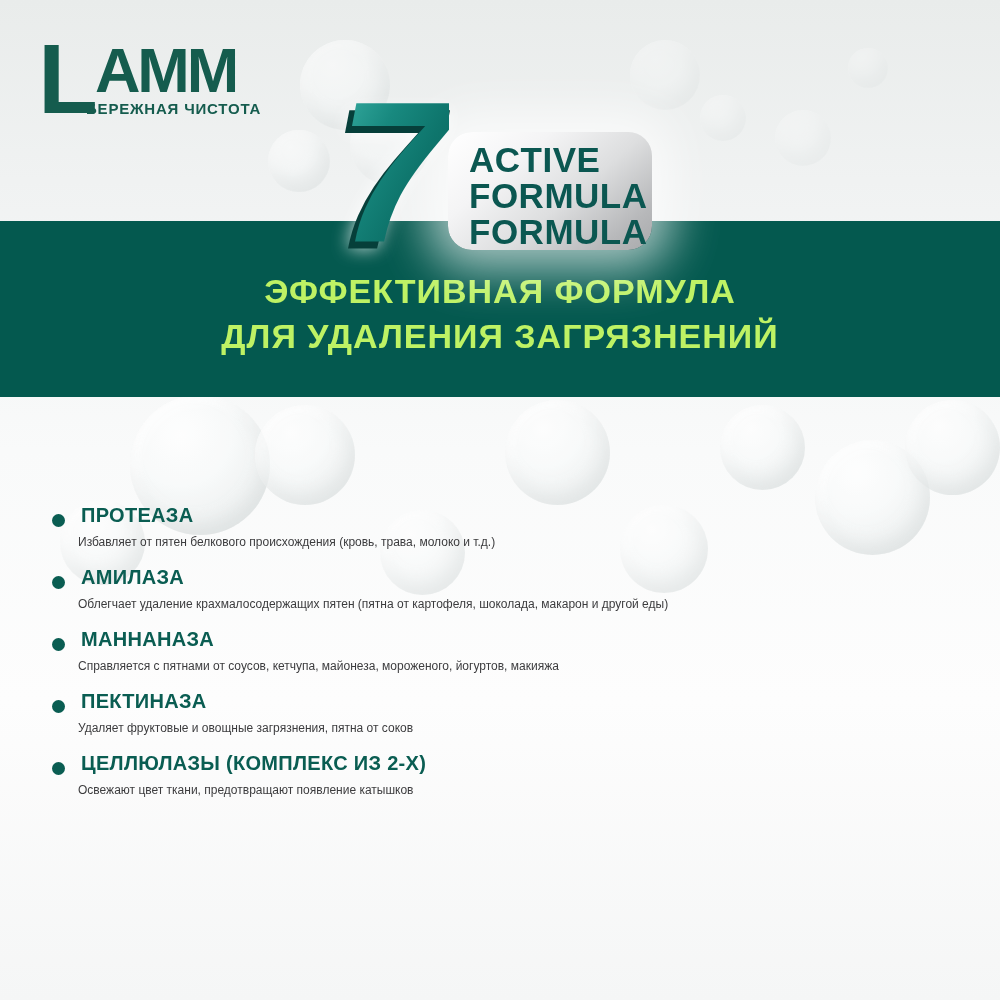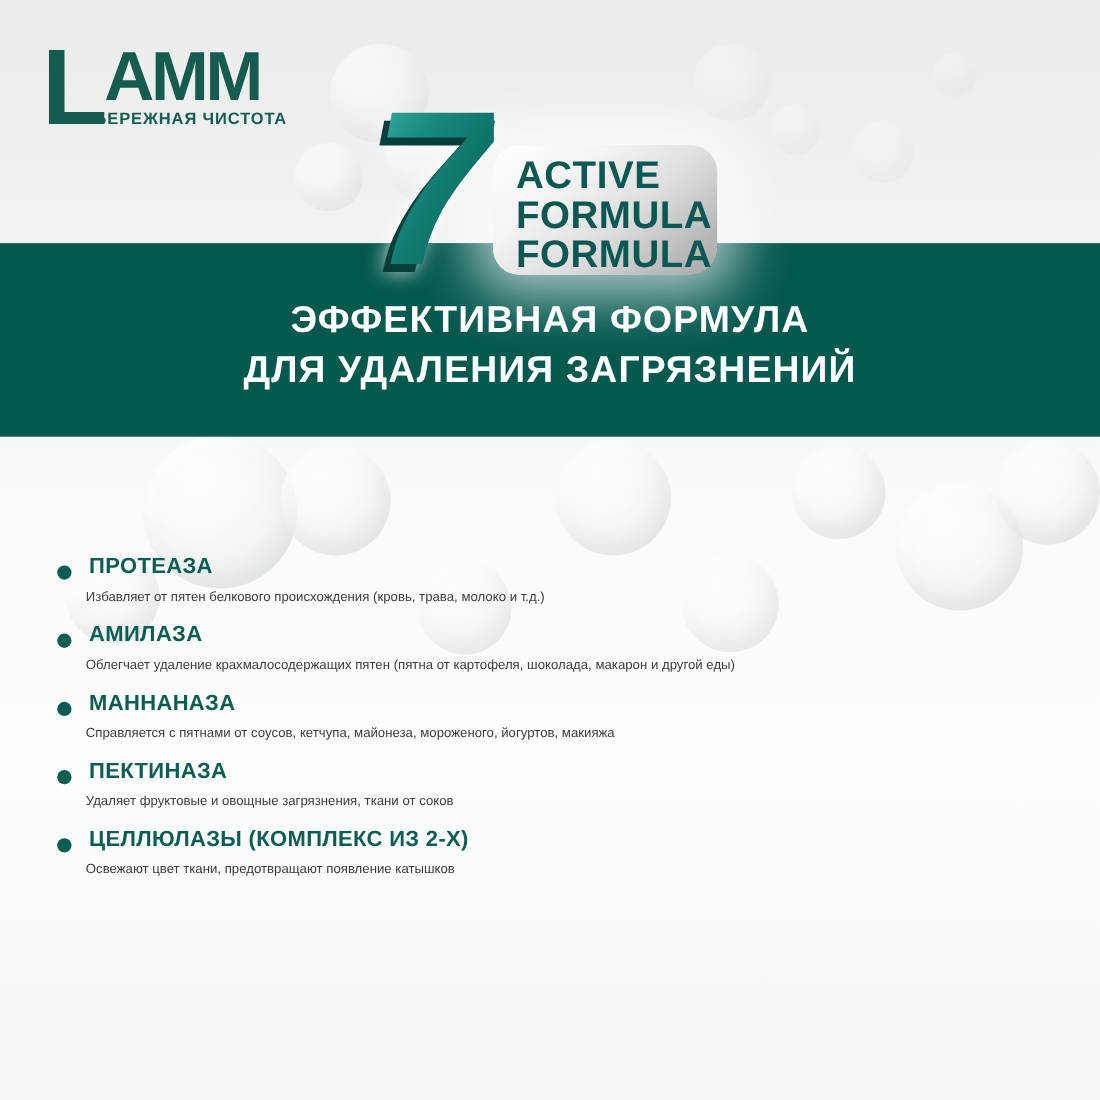--- a/index.html
+++ b/index.html
@@ -14,21 +14,21 @@
   .mol{
     position:absolute;border-radius:50%;
     background:radial-gradient(circle at 36% 28%,#ffffff 0%,#f8fafa 38%,#eff2f2 62%,#e3e7e7 86%,#dfe3e3 100%);
     box-shadow:inset -6px -10px 16px rgba(208,214,214,.55), inset 6px 8px 12px #ffffff;
     z-index:0;
   }
 
   
   .banner{
     position:absolute;left:0;top:221px;width:1000px;height:176px;
-    background:#04594f;z-index:1;text-align:center;color:#ffffff;
+    background:#04594f;z-index:1;text-align:center;color:#bef264;
   }
   .banner-text{
     padding-top:48px;font-weight:bold;font-size:34px;line-height:45px;letter-spacing:1px;
   }
 
   
   .logo{position:absolute;left:38px;top:40px;z-index:4;color:#155c4e;}
   .logo-row{display:flex;align-items:flex-start;}
   .logo-l{font-weight:bold;font-size:98px;line-height:.8;letter-spacing:-3px;}
   .logo-amm{font-weight:bold;font-size:63px;line-height:.78;letter-spacing:-3px;margin-top:6px;}
@@ -139,21 +139,21 @@
         <span class="enzyme-name">МАННАНАЗА</span>
       </div>
       <div class="enzyme-desc">Справляется с пятнами от соусов, кетчупа, майонеза, мороженого, йогуртов, макияжа</div>
     </div>
 
     <div class="enzyme-item">
       <div class="enzyme-head">
         <span class="dot"></span>
         <span class="enzyme-name">ПЕКТИНАЗА</span>
       </div>
-      <div class="enzyme-desc">Удаляет фруктовые и овощные загрязнения, ткани от соков</div>
+      <div class="enzyme-desc">Удаляет фруктовые и овощные загрязнения, пятна от соков</div>
     </div>
 
     <div class="enzyme-item">
       <div class="enzyme-head">
         <span class="dot"></span>
         <span class="enzyme-name">ЦЕЛЛЮЛАЗЫ (КОМПЛЕКС ИЗ 2-Х)</span>
       </div>
       <div class="enzyme-desc">Освежают цвет ткани, предотвращают появление катышков</div>
     </div>
 

